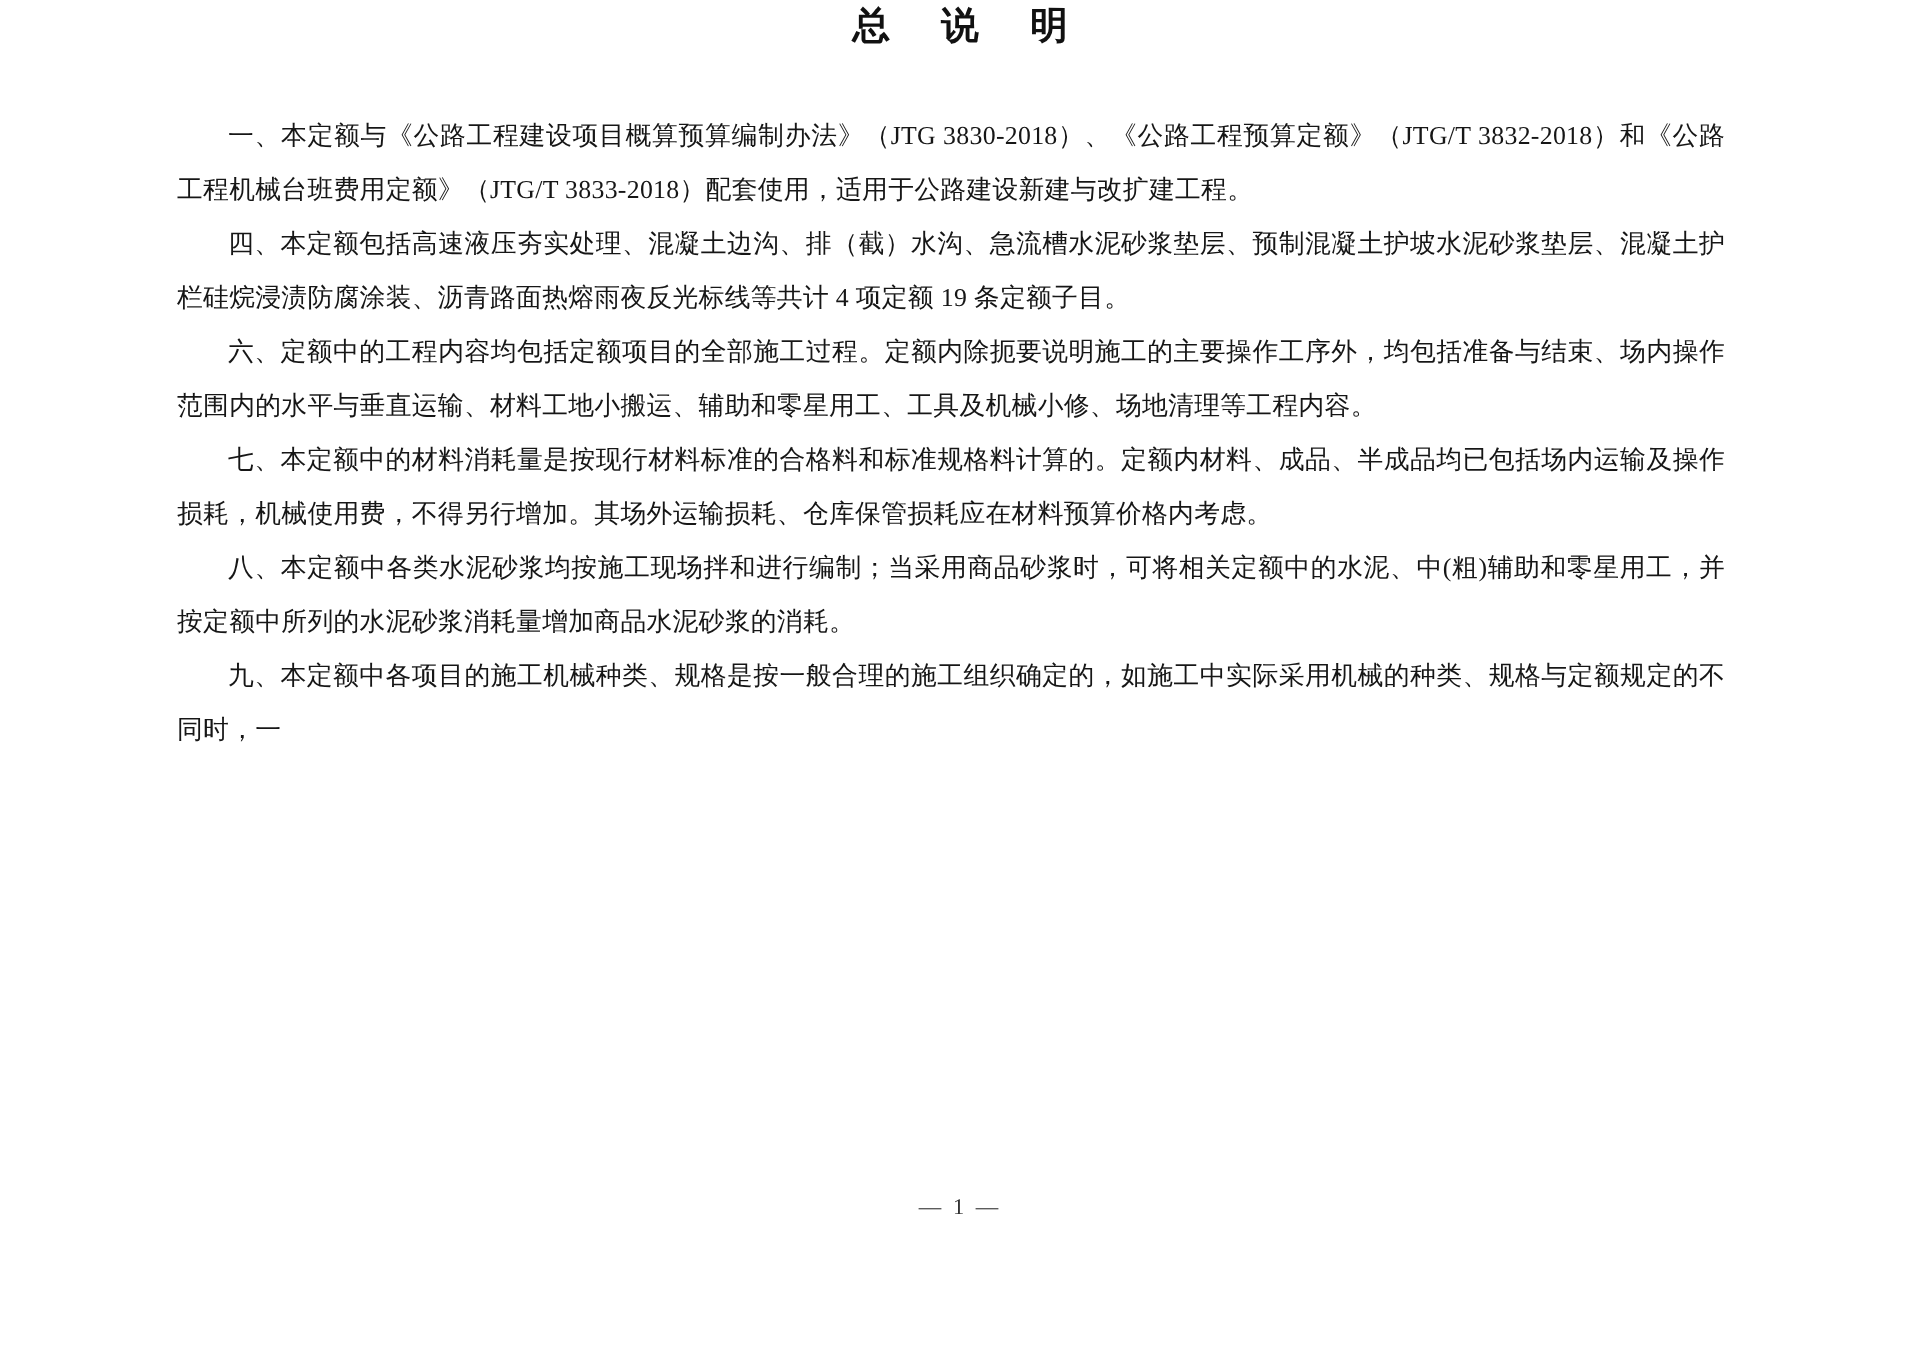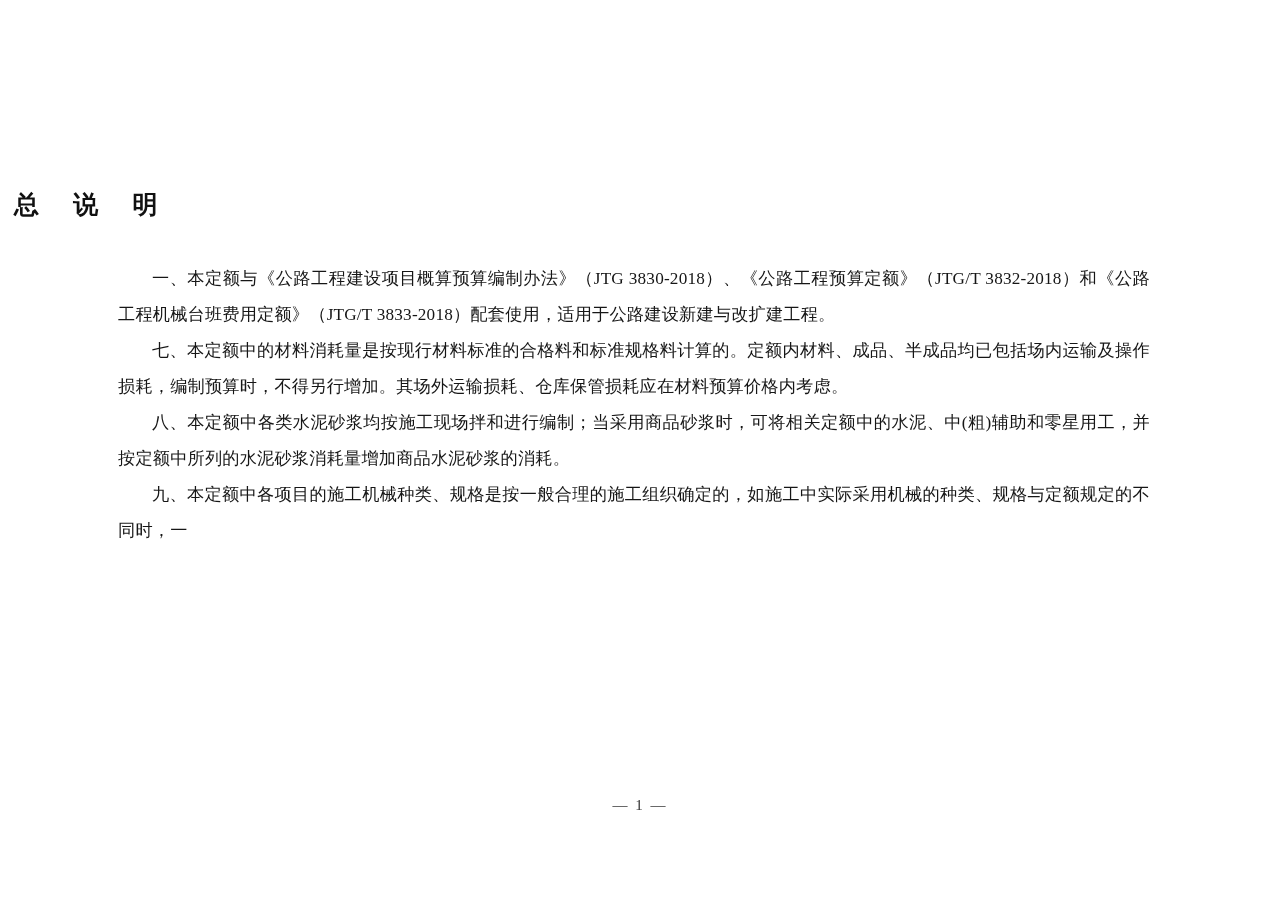--- a/index.html
+++ b/index.html
@@ -14,25 +14,25 @@
     color: #1a1a1a;
     overflow: hidden;
   }
   .page {
     position: relative;
     width: 1280px;
     height: 905px;
     box-sizing: border-box;
   }
   .doc-title {
+    text-align: center;
     font-size: 25px;
     font-weight: bold;
     letter-spacing: 14px;
     margin: 0;
-    padding-top: 188px;
     padding-left: 14px;
     color: #111;
     font-family: "Liberation Serif", "DejaVu Serif", serif;
   }
   .body-block {
     margin: 0 auto;
     padding-top: 40px;
     width: 1044px;
   }
   p.para {
@@ -58,20 +58,22 @@
 </style>
 </head>
 <body>
 
 <div class="page">
 
   <h1 class="doc-title">总  说  明</h1>
 
   <div class="body-block">
     <p class="para">一、本定额与《公路工程建设项目概算预算编制办法》（JTG 3830-2018）、《公路工程预算定额》（JTG/T 3832-2018）和《公路工程机械台班费用定额》（JTG/T 3833-2018）配套使用，适用于公路建设新建与改扩建工程。</p>
-    <p class="para">七、本定额中的材料消耗量是按现行材料标准的合格料和标准规格料计算的。定额内材料、成品、半成品均已包括场内运输及操作损耗，编制预算时，不得另行增加。其场外运输损耗、仓库保管损耗应在材料预算价格内考虑。</p>
+    <p class="para">四、本定额包括高速液压夯实处理、混凝土边沟、排（截）水沟、急流槽水泥砂浆垫层、预制混凝土护坡水泥砂浆垫层、混凝土护栏硅烷浸渍防腐涂装、沥青路面热熔雨夜反光标线等共计 4 项定额 19 条定额子目。</p>
+    <p class="para">六、定额中的工程内容均包括定额项目的全部施工过程。定额内除扼要说明施工的主要操作工序外，均包括准备与结束、场内操作范围内的水平与垂直运输、材料工地小搬运、辅助和零星用工、工具及机械小修、场地清理等工程内容。</p>
+    <p class="para">七、本定额中的材料消耗量是按现行材料标准的合格料和标准规格料计算的。定额内材料、成品、半成品均已包括场内运输及操作损耗，机械使用费，不得另行增加。其场外运输损耗、仓库保管损耗应在材料预算价格内考虑。</p>
     <p class="para">八、本定额中各类水泥砂浆均按施工现场拌和进行编制；当采用商品砂浆时，可将相关定额中的水泥、中(粗)辅助和零星用工，并按定额中所列的水泥砂浆消耗量增加商品水泥砂浆的消耗。</p>
     <p class="para">九、本定额中各项目的施工机械种类、规格是按一般合理的施工组织确定的，如施工中实际采用机械的种类、规格与定额规定的不同时，一</p>
   </div>
 
   <div class="page-number">— 1 —</div>
 
 </div>
 
 </body></html>

